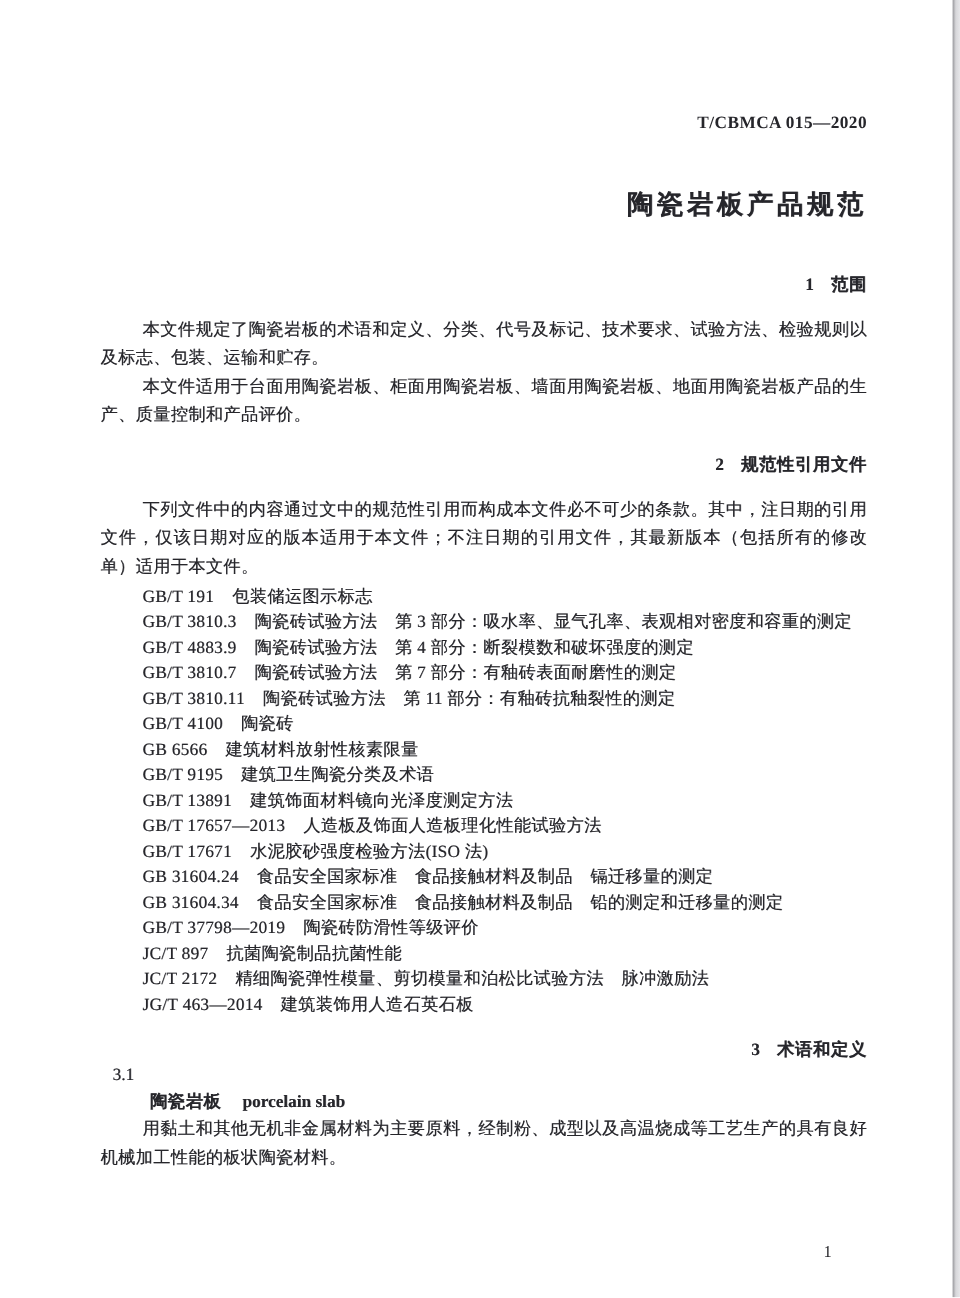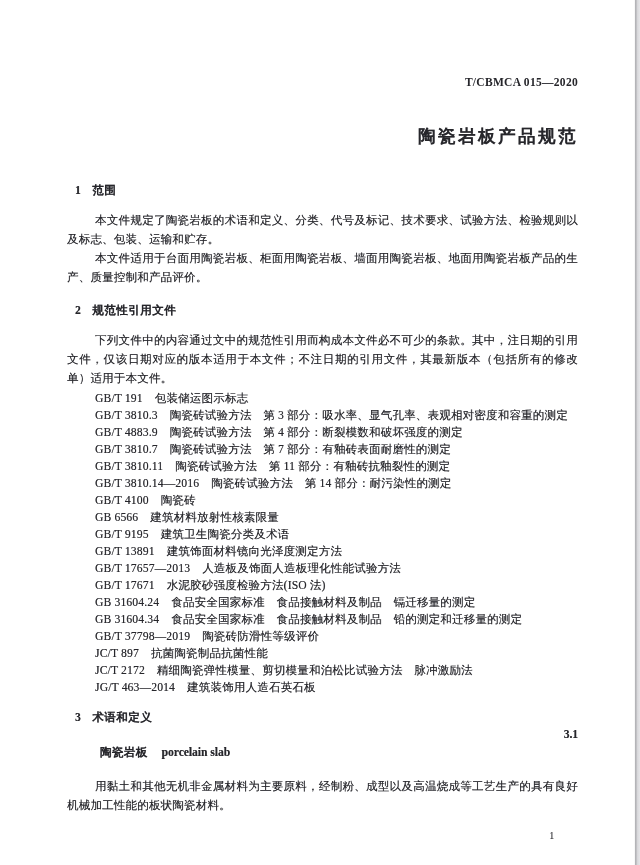--- a/index.html
+++ b/index.html
@@ -49,20 +49,21 @@
     font-size: 17.5px;
     font-weight: bold;
     letter-spacing: 2.5px;
   }
   .sec-heading {
     margin: 0 0 0 8px;
     font-size: 11.5px;
     font-weight: bold;
     line-height: 16px;
     letter-spacing: 0.5px;
+    text-align: right;
   }
   .sec-heading .sec-num {
     display: inline-block;
     margin-right: 11px;
   }
   .sec-scope .sec-heading { margin-top: 34px; }
   .sec-refs  .sec-heading { margin-top: 15px; }
   .sec-terms .sec-heading { margin-top: 13px; }
   p.body {
     margin: 0;
@@ -76,26 +77,25 @@
     list-style: none;
     margin: 2px 0 0 28px;
     padding: 0;
     line-height: 17px;
     letter-spacing: 0.2px;
   }
   .ref-item { white-space: nowrap; }
   .ref-code { display: inline-block; margin-right: 12px; }
   .term-number {
     margin: 1px 0 0 8px;
-    font-weight: bold;
+    font-weight: normal;
     line-height: 17px;
-    text-align: right;
   }
   .term-line {
-    margin: 1px 0 16px 33px;
+    margin: 1px 0 0 33px;
     font-weight: bold;
     line-height: 17px;
     letter-spacing: 0.4px;
   }
   .term-line .term-en {
     margin-left: 14px;
     letter-spacing: 0;
   }
   .page-number {
     position: absolute;
@@ -143,23 +143,20 @@
           </li>
 
           <li class="ref-item">
             <span class="ref-code">GB/T 3810.7</span><span class="ref-title">陶瓷砖试验方法　第 7 部分：有釉砖表面耐磨性的测定</span>
           </li>
 
           <li class="ref-item">
             <span class="ref-code">GB/T 3810.11</span><span class="ref-title">陶瓷砖试验方法　第 11 部分：有釉砖抗釉裂性的测定</span>
           </li>
 
-          <li class="ref-item">
-            <span class="ref-code">GB/T 3810.14—2016</span><span class="ref-title">陶瓷砖试验方法　第 14 部分：耐污染性的测定</span>
-          </li>
 
           <li class="ref-item">
             <span class="ref-code">GB/T 4100</span><span class="ref-title">陶瓷砖</span>
           </li>
 
           <li class="ref-item">
             <span class="ref-code">GB 6566</span><span class="ref-title">建筑材料放射性核素限量</span>
           </li>
 
           <li class="ref-item">

